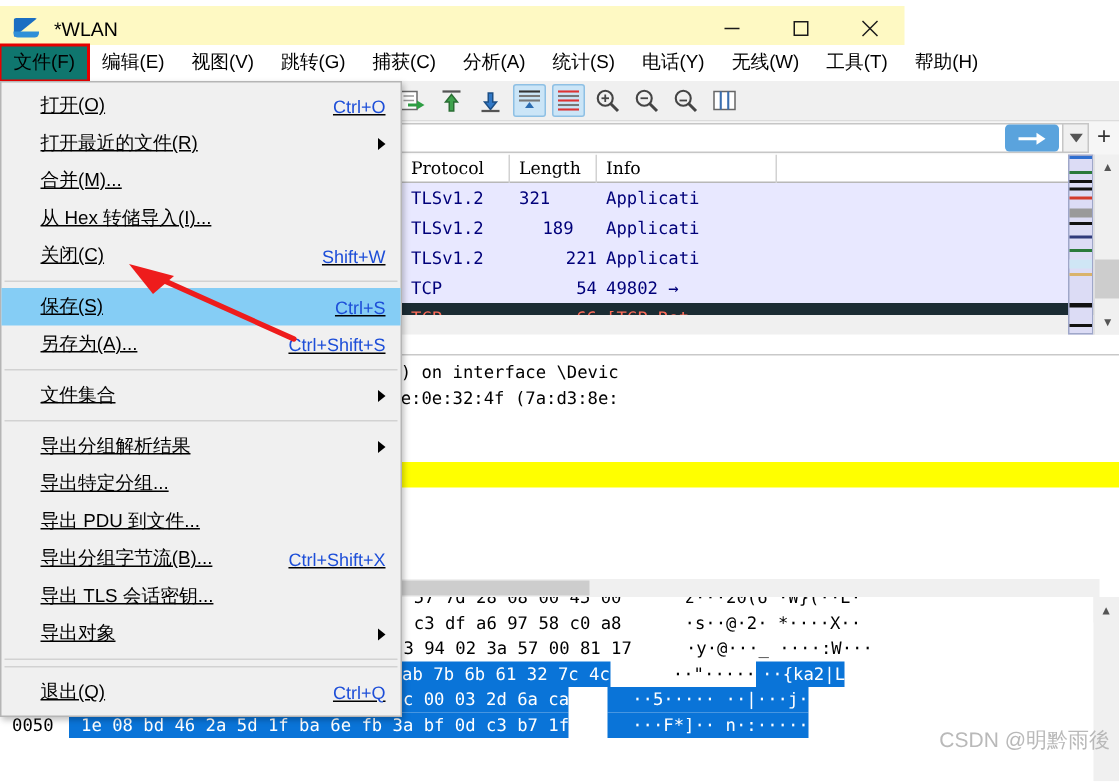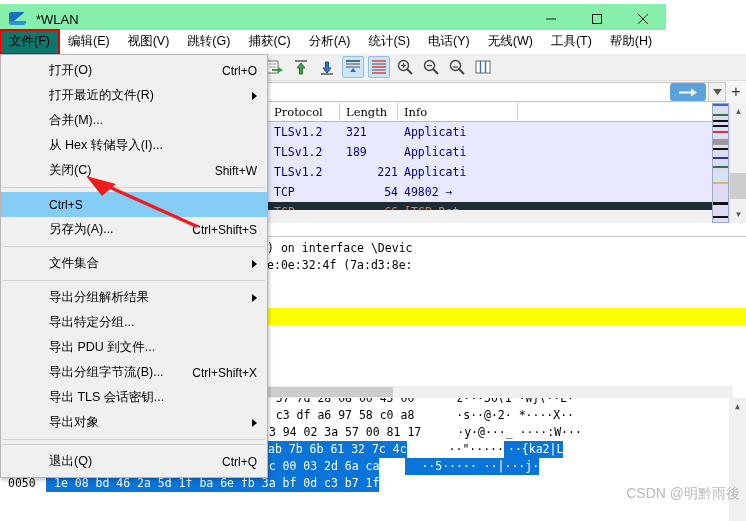--- a/index.html
+++ b/index.html
@@ -12,22 +12,22 @@
   }
   #app {
     position: relative;
     width: 746px; height: 521px;
     background: #ffffff;
     overflow: hidden;
   }
 
   
   #titlebar {
-    position: absolute; left: 0; top: 4px; width: 666px; height: 30px;
-    background: #86efac;
+    position: absolute; left: 0; top: 4px; width: 603px; height: 30px;
+    background: #fef9c3;
     display: flex; align-items: center;
   }
   #title-left { display: flex; align-items: center; padding-left: 8px; flex: 1 1 auto; }
   .shark-icon { width: 20px; height: 16px; position: relative; margin-right: 8px; }
   .shark-icon .fin {
     position: absolute; left: 1px; top: 1px;
     width: 0; height: 0;
     border-left: 16px solid #1b6ec2;
     border-bottom: 13px solid transparent;
     border-radius: 2px;
@@ -197,26 +197,27 @@
     position: absolute; left: 0; top: 54px; width: 268px;
     background: #f0f0f0;
     border: 1px solid #b5b5b5;
     box-shadow: 1px 2px 4px rgba(0,0,0,0.25);
     z-index: 50;
     font-size: 12.5px;
     padding: 3px 0 3px 0;
   }
   .dd-item {
     height: 25px; display: flex; align-items: center;
-    padding-left: 48px; padding-right: 10px; color: #000;
+    padding-left: 26px; padding-right: 10px; color: #000;
     position: relative;
+    text-decoration: underline;
   }
   .dd-item.sel { background: #85cdf5; }
   .dd-label { flex: 1 1 auto; white-space: nowrap; }
-  .dd-short { color: #000000; white-space: nowrap; font-size: 12px; }
+  .dd-short { color: #1d4ed8; white-space: nowrap; font-size: 12px; }
   .dd-arrow {
     position: absolute; right: 10px; top: 50%; transform: translateY(-50%);
     width: 0; height: 0;
     border-left: 5px solid #000; border-top: 4px solid transparent; border-bottom: 4px solid transparent;
   }
   .dd-sep { height: 1px; background: #d2d2d2; margin: 4px 2px 4px 2px; }
 
   
   #red-arrow { position: absolute; left: 58px; top: 170px; z-index: 60; pointer-events: none; }
 
@@ -374,21 +375,21 @@
       <div class="pl-cell" style="width:98px;text-align:right;padding-right:2px">.79</div>
       <div class="pl-cell" style="width:170px">192.168.31.121</div>
       <div class="pl-cell" style="width:72px">TLSv1.2</div>
       <div class="pl-cell" style="width:58px;text-align:left">321</div>
       <div class="pl-cell" style="width:120px">Applicati</div>
     </div>
     <div class="pl-row tls">
       <div class="pl-cell" style="width:98px;text-align:right;padding-right:2px">.121</div>
       <div class="pl-cell" style="width:170px">211.94.114.79</div>
       <div class="pl-cell" style="width:72px">TLSv1.2</div>
-      <div class="pl-cell" style="width:58px;text-align:left">189</div>
+      <div class="pl-cell" style="width:58px;text-align:center">189</div>
       <div class="pl-cell" style="width:120px">Applicati</div>
     </div>
     <div class="pl-row tls">
       <div class="pl-cell" style="width:98px;text-align:right;padding-right:2px">.79</div>
       <div class="pl-cell" style="width:170px">192.168.31.121</div>
       <div class="pl-cell" style="width:72px">TLSv1.2</div>
       <div class="pl-cell" style="width:58px;text-align:right">221</div>
       <div class="pl-cell" style="width:120px">Applicati</div>
     </div>
     <div class="pl-row tls">
@@ -445,21 +446,21 @@
 
   <div id="bytepane">
     <div id="bp-hscroll">
       <div class="thumb"></div>
     </div>
 
     <div class="bp-row" style="margin-top:4px">
       <div class="bp-off"></div>
       <div class="bp-hex" style="width:208px"></div>
       <div class="bp-hex">7 57 7d 28 08 00 45 00</div>
-      <div class="bp-asc" style="margin-left:26px">z···30(1 ·W}(··E·</div>
+      <div class="bp-asc" style="margin-left:26px">z···20(6 ·W}(··E·</div>
     </div>
     <div class="bp-row">
       <div class="bp-off"></div>
       <div class="bp-hex" style="width:208px"></div>
       <div class="bp-hex">a c3 df a6 97 58 c0 a8</div>
       <div class="bp-asc" style="margin-left:26px">·s··@·2· *····X··</div>
     </div>
     <div class="bp-row">
       <div class="bp-off">0020</div>
       <div class="bp-hex" style="width:208px">1f 79 1f 40 01 a1 00 51</div>
@@ -474,20 +475,21 @@
       <div class="bp-asc sel" style="padding-left:4px">··{ka2|L</div>
     </div>
     <div class="bp-row">
       <div class="bp-off">0040</div>
       <div class="bp-hex sel">e5 dd 35 eb c8 01 85 95  c6 1f 7c 00 03 2d 6a ca</div>
       <div class="bp-asc sel" style="margin-left:26px">··5····· ··|···j·</div>
     </div>
     <div class="bp-row">
       <div class="bp-off">0050</div>
       <div class="bp-hex sel">1e 08 bd 46 2a 5d 1f ba  6e fb 3a bf 0d c3 b7 1f</div>
+      <div class="bp-asc sel" style="margin-left:26px">···F*]·· n·:·····</div>
     </div>
 
     <div id="bp-vbar">
       <div class="sb-arrow" style="top:0">▲</div>
     </div>
   </div>
 
   <div id="dropdown">
 
     <div class="dd-item">
@@ -505,20 +507,21 @@
       <span class="dd-label">从 Hex 转储导入(I)...</span>
     </div>
     <div class="dd-item">
       <span class="dd-label">关闭(C)</span>
       <span class="dd-short">Shift+W</span>
     </div>
 
     <div class="dd-sep"></div>
 
     <div class="dd-item sel">
+      <span class="dd-label">保存(S)</span>
       <span class="dd-short">Ctrl+S</span>
     </div>
     <div class="dd-item">
       <span class="dd-label">另存为(A)...</span>
       <span class="dd-short">Ctrl+Shift+S</span>
     </div>
 
     <div class="dd-sep"></div>
 
     <div class="dd-item">

